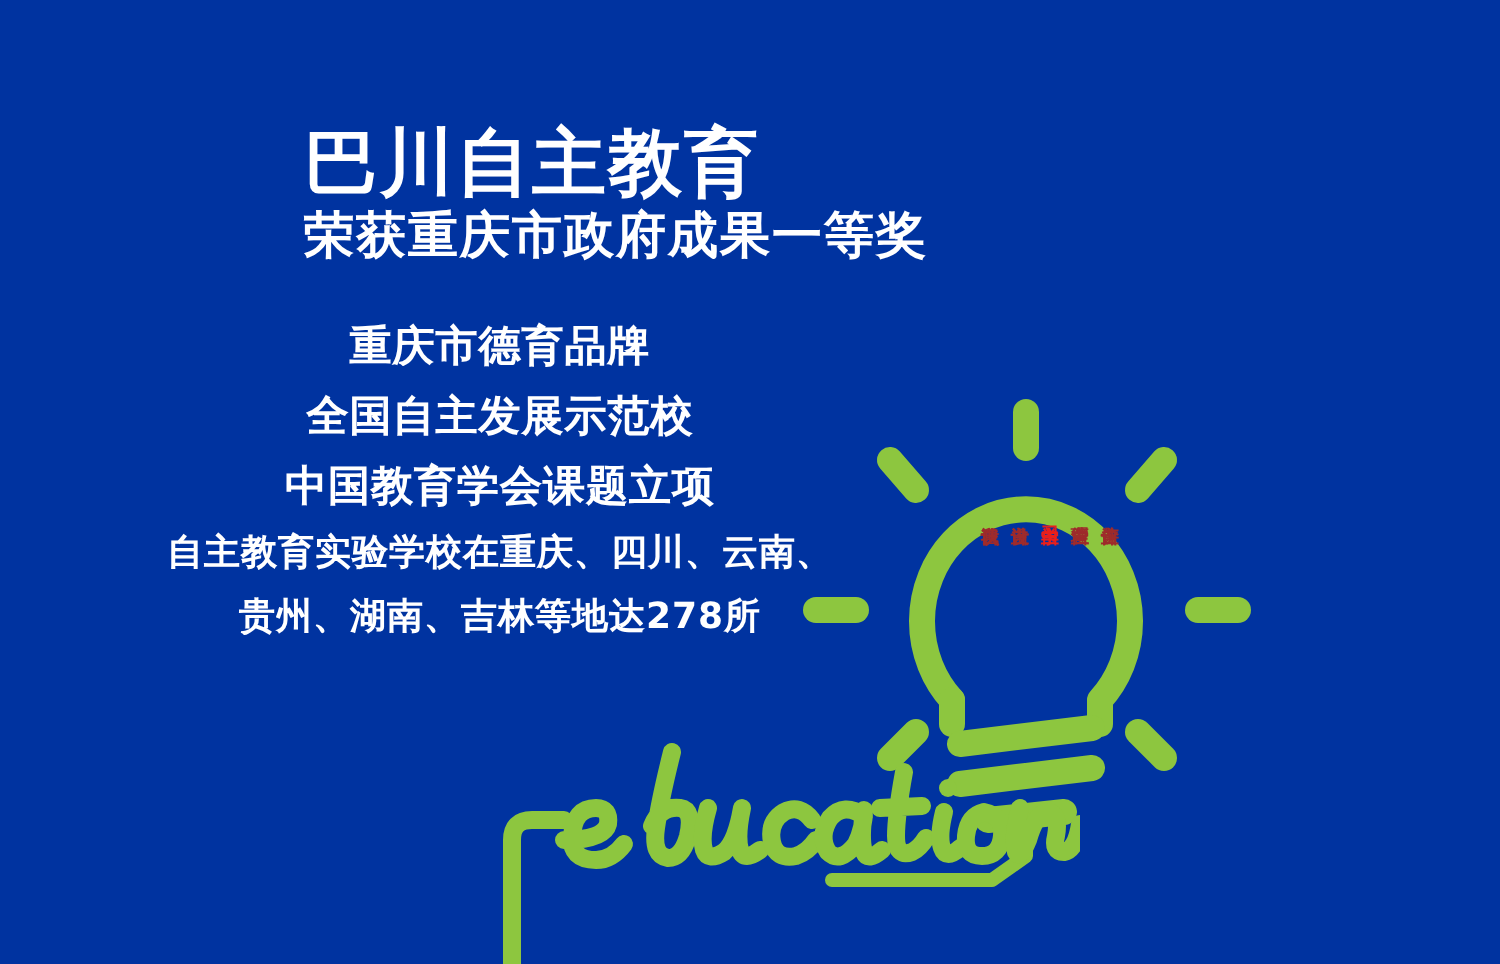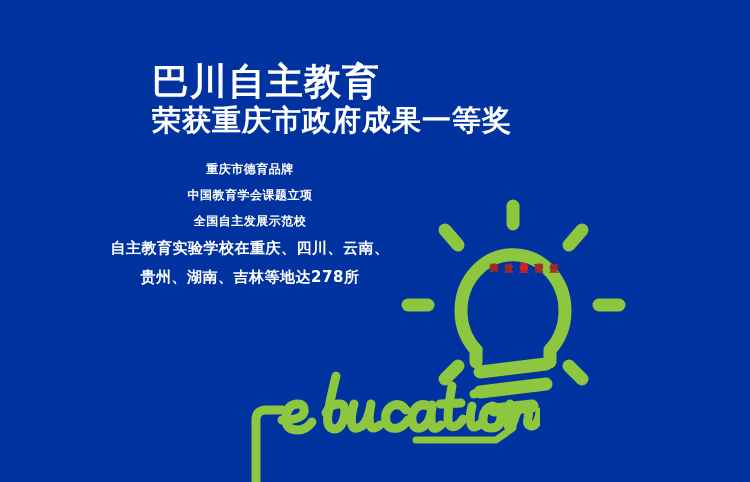--- a/index.html
+++ b/index.html
@@ -11,33 +11,33 @@
   }
   #stage{position:absolute;left:0;top:0;width:656px;height:482px;overflow:hidden;}
 
   
   .headline{position:absolute;left:152px;top:62px;width:460px;}
   .headline .hl{
     color:#ffffff;font-weight:bold;line-height:1.06;
     letter-spacing:1px;white-space:nowrap;
   }
   .hl1{font-size:37px;}
-  .hl2{font-size:29px;margin-top:4px;}
+  .hl2{font-size:25px;margin-top:4px;}
 
   
   .bodylines{
     position:absolute;left:40px;top:163px;width:420px;
     text-align:center;color:#ffffff;
   }
   .bodylines .bl{
-    font-size:12px;font-weight:bold;line-height:1;
+    font-size:21px;font-weight:bold;line-height:1;
     letter-spacing:0.5px;white-space:nowrap;
     margin-bottom:14px;
   }
-  .bodylines .bl.wide{font-size:15px;}
+  .bodylines .bl.wide{font-size:18px;}
 
   
   #bulb{position:absolute;left:398px;top:196px;width:250px;height:290px;}
   #bulb svg{display:block;}
 
   
   .slogans{
     position:absolute;left:484px;top:256px;
     width:74px;height:62px;
     display:flex;flex-direction:row-reverse;
@@ -60,22 +60,22 @@
 
 <div id="stage">
 
   <div class="headline">
     <div class="hl hl1">巴川自主教育</div>
     <div class="hl hl2">荣获重庆市政府成果一等奖</div>
   </div>
 
   <div class="bodylines">
     <div class="bl">重庆市德育品牌</div>
+    <div class="bl">全国自主发展示范校</div>
     <div class="bl">中国教育学会课题立项</div>
-    <div class="bl">全国自主发展示范校</div>
     <div class="bl wide">自主教育实验学校在重庆、四川、云南、</div>
     <div class="bl wide">贵州、湖南、吉林等地达278所</div>
   </div>
 
   <div id="bulb">
     <svg width="250" height="290" viewBox="0 0 250 290" xmlns="http://www.w3.org/2000/svg">
       <g fill="none" stroke="#8DC63F" stroke-linecap="round" stroke-linejoin="round">
 
         <path d="M 78 154
                  A 52 56 0 1 1 152 154

